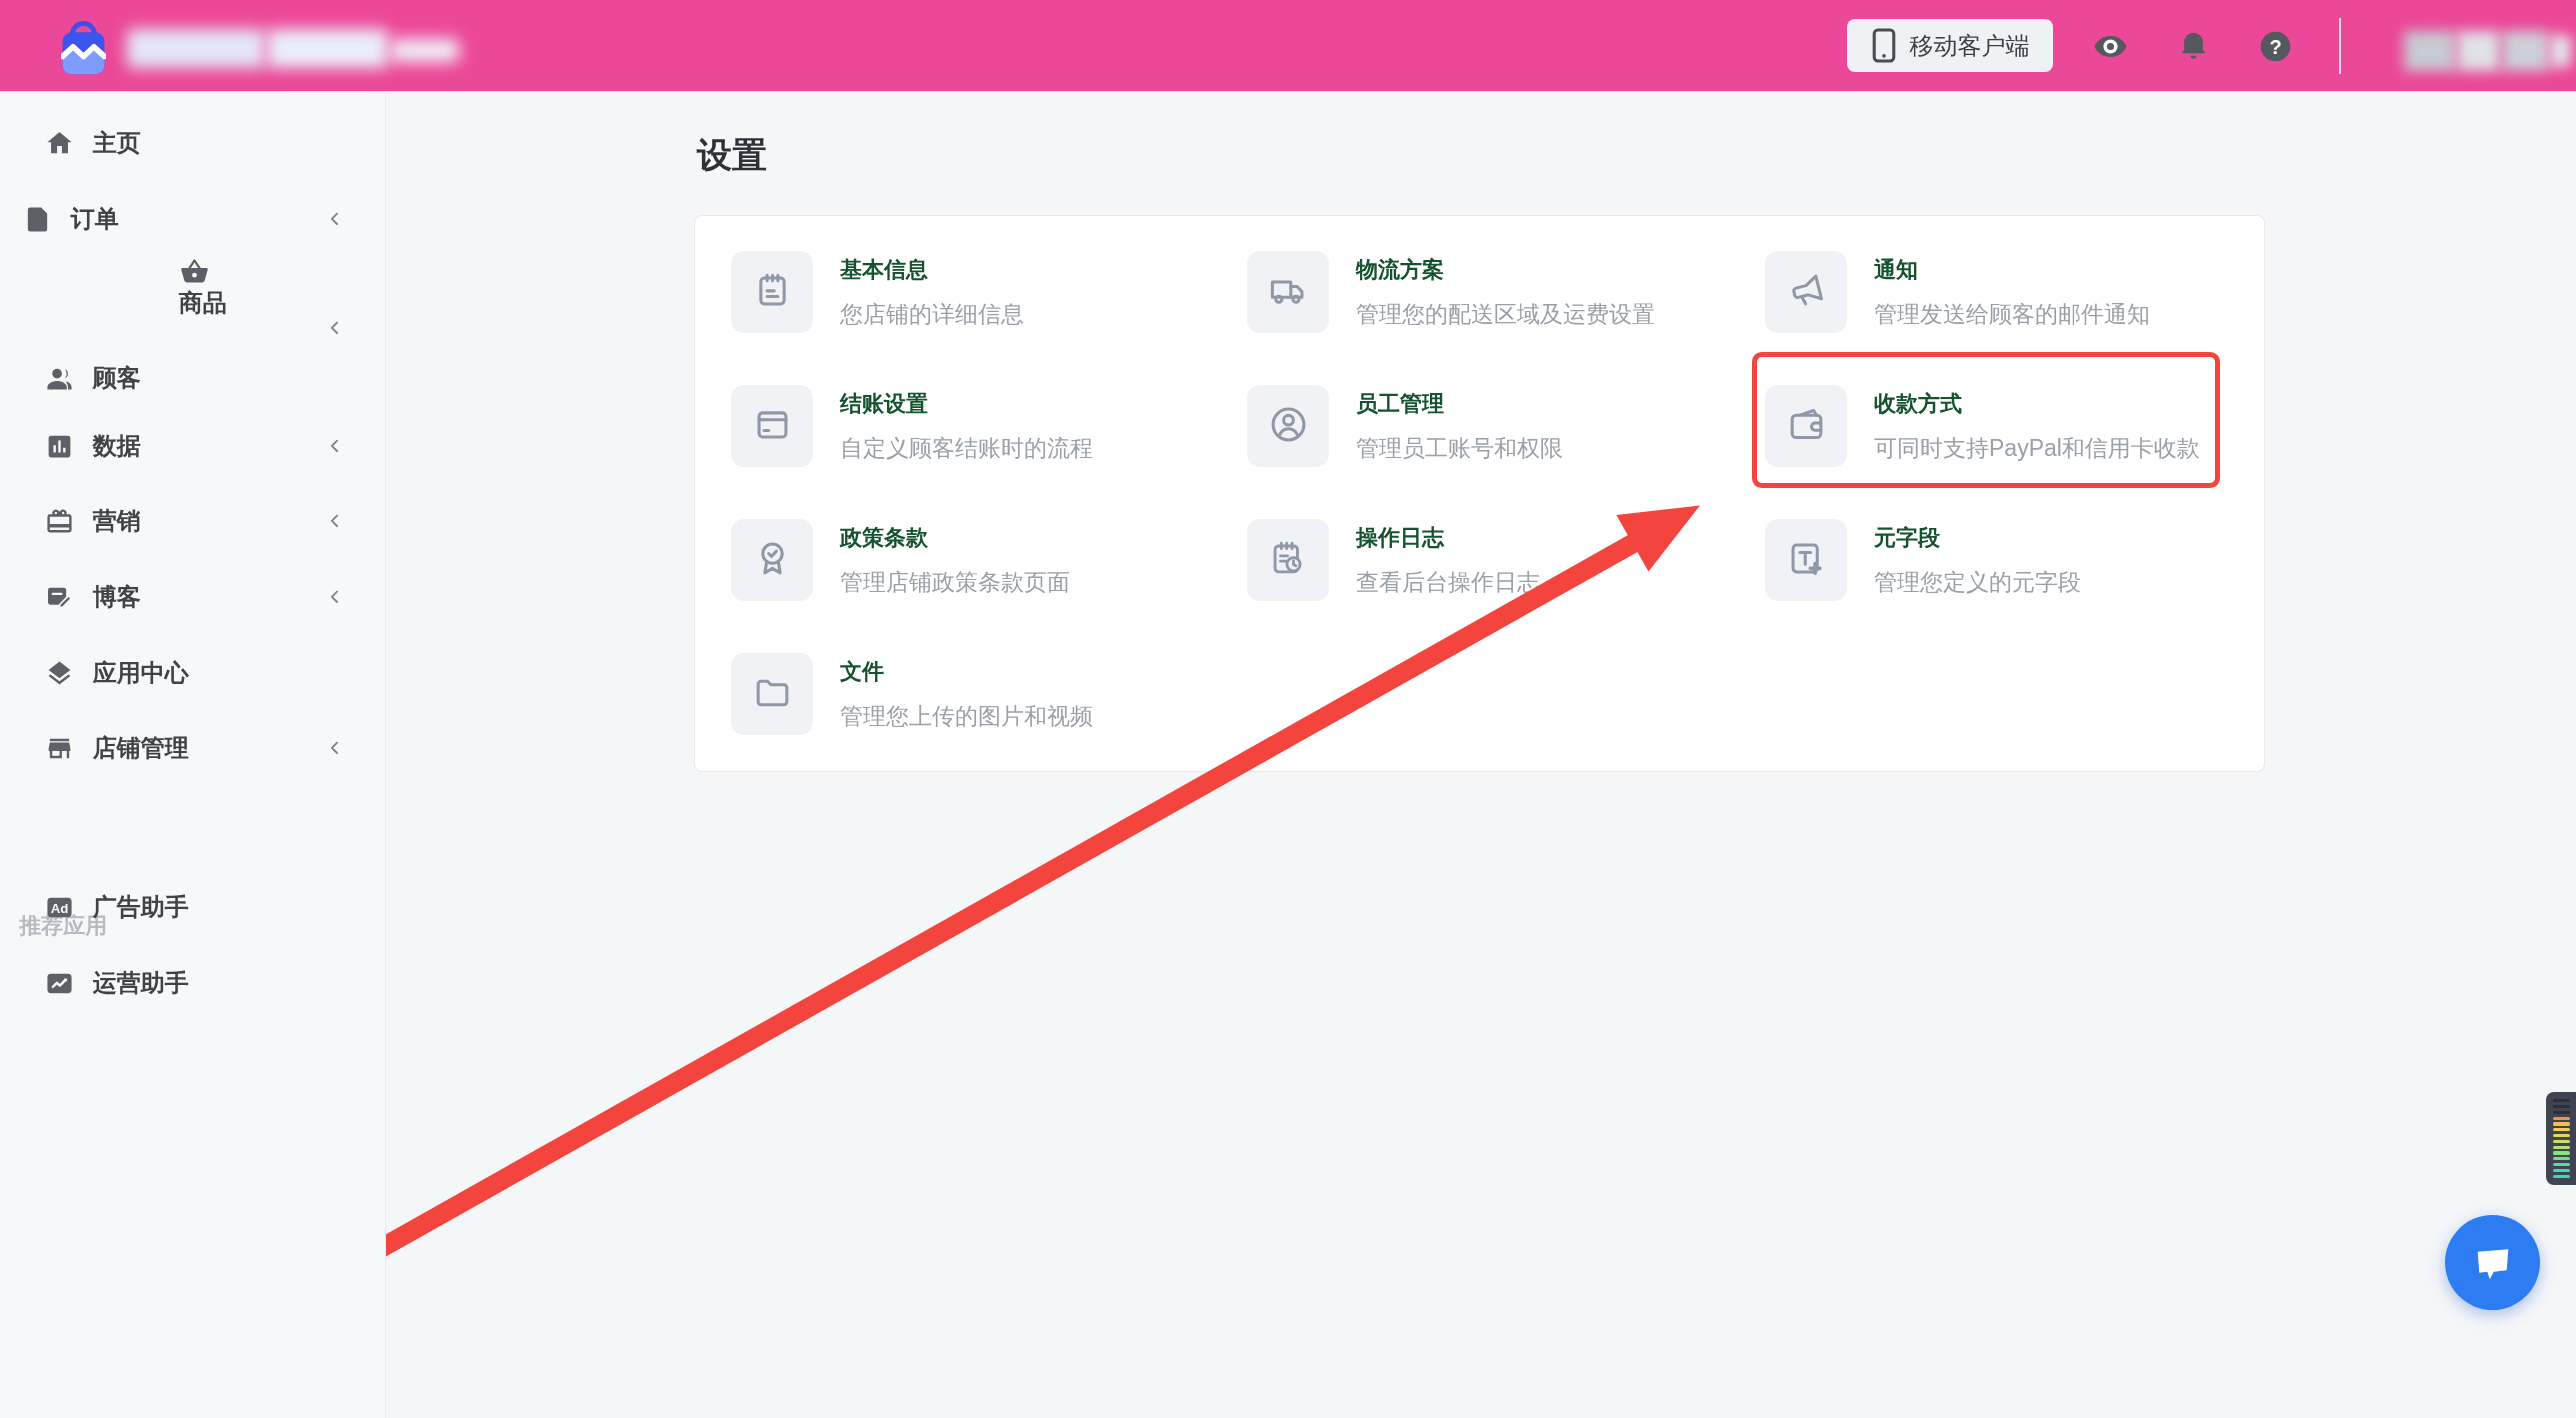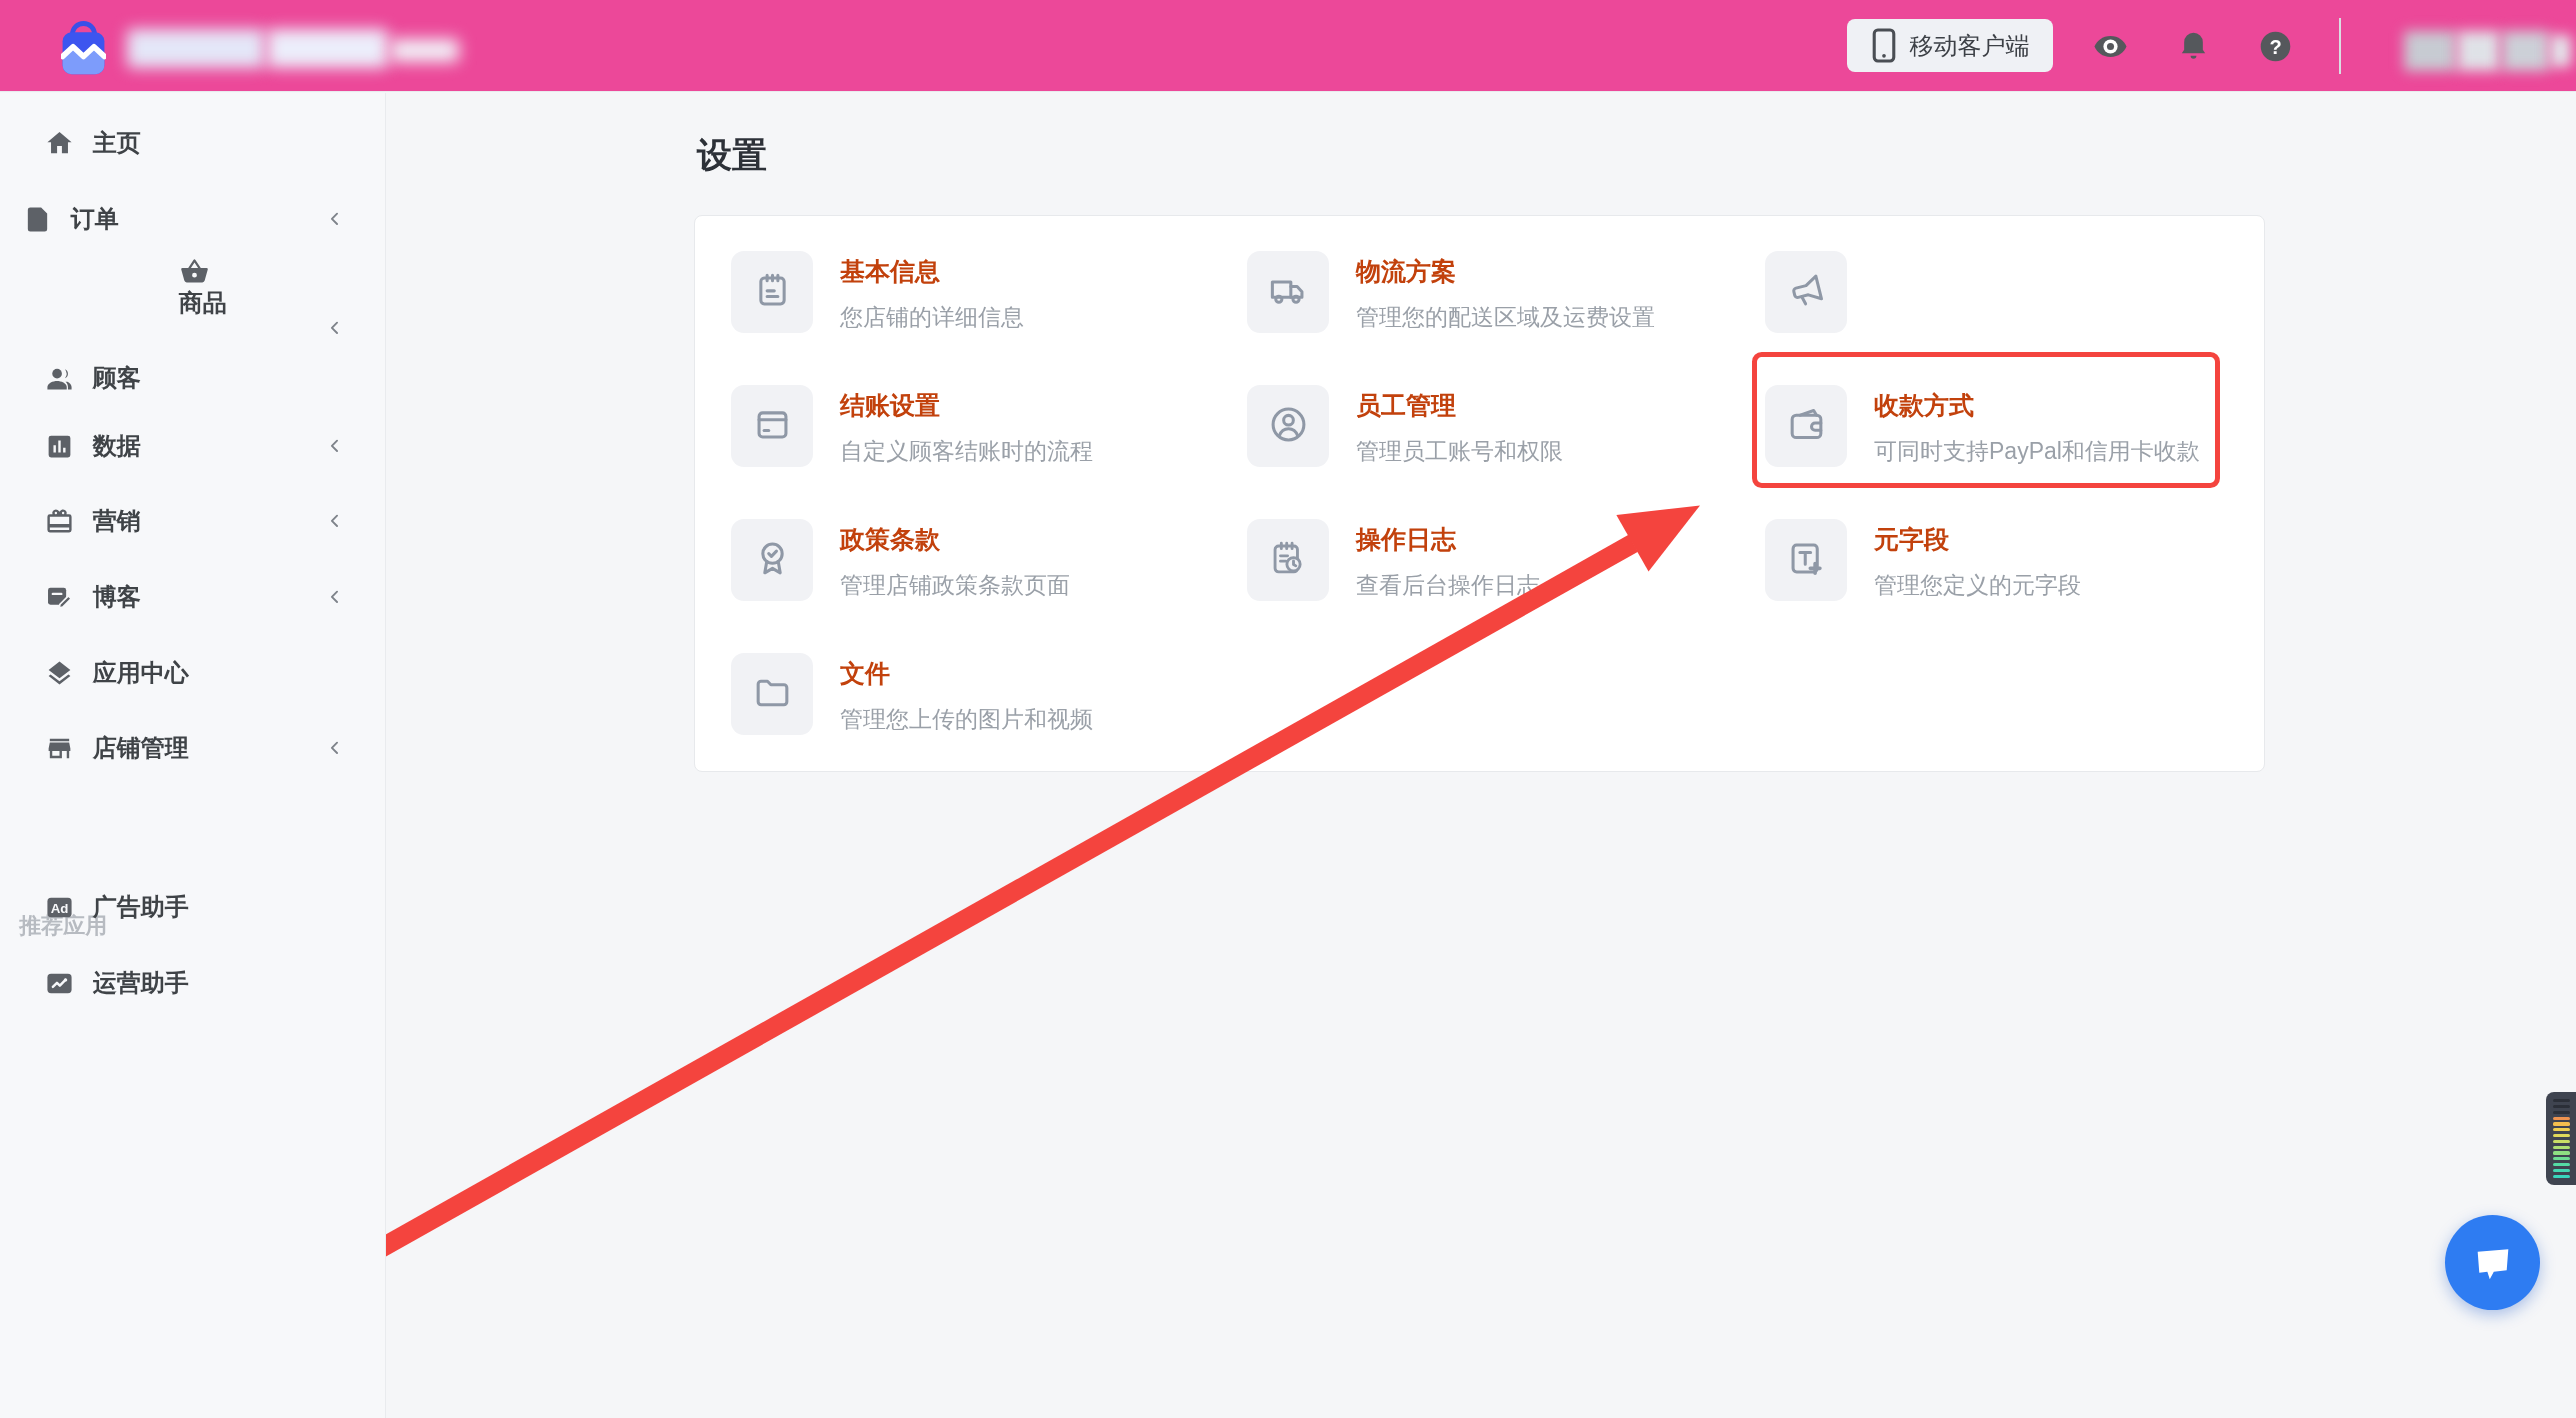--- a/index.html
+++ b/index.html
@@ -31,21 +31,21 @@
   .side-item .chev { margin-left:auto; width:17.7px; height:17.7px; color:#7e838a; }
   .section-label { position:absolute; left:19.3px; top:818px; font-size:22px; font-weight:700; color:#b7bbc1; }
 
   
   .page-title { position:absolute; left:697px; top:132px; font-size:35px; font-weight:700; color:#2d3138; z-index:2; }
   .panel { position:absolute; left:694px; top:215px; width:1571px; height:557px; background:#ffffff; border:1.6px solid #e7e9ec; border-radius:8px; z-index:2; }
   .cards { position:absolute; left:36px; top:35px; display:grid; grid-template-columns:516px 518px 499px; grid-auto-rows:82px; row-gap:52px; }
   .card { display:flex; align-items:flex-start; gap:27px; cursor:pointer; }
   .card .tile { width:82px; height:82px; border-radius:13px; background:#f1f2f5; display:flex; align-items:center; justify-content:center; color:#8f98a6; flex:0 0 82px; }
   .card .txt { display:flex; flex-direction:column; gap:13.7px; padding-top:4px; }
-  .card .title { font-size:25px; font-weight:700; color:#c2410c; }
+  .card .title { font-size:22px; font-weight:700; color:#14532d; }
   .card .desc { font-size:23px; color:#9aa0a8; }
 
   
   .red-box { position:absolute; left:1752px; top:352px; width:468px; height:136px; border:5.6px solid #f4443e; border-radius:9.7px; z-index:8; pointer-events:none; }
   .arrow-svg { position:absolute; left:0; top:0; width:2576px; height:1418px; z-index:9; pointer-events:none; }
 
   
   .chat-btn { position:absolute; left:2445px; top:1215px; width:95px; height:95px; border-radius:50%; background:#2e7cf2; box-shadow:0 4.8px 14.5px rgba(30,90,200,.35); display:flex; align-items:center; justify-content:center; cursor:pointer; z-index:30; }
   .edge-widget { position:absolute; left:2546px; top:1092px; width:30px; height:93px; background:#3f4450; border-radius:8px 0 0 8px; padding:7.2px 5.6px 7.2px 7.2px; display:flex; flex-direction:column; justify-content:space-between; cursor:pointer; z-index:30; }
   .edge-widget .stripe { height:3.2px; border-radius:1.6px; }
@@ -252,20 +252,24 @@
         </span>
       </div>
       <div class="card">
         <span class="tile">
           <span><svg width="43" height="43" viewBox="0 0 24 24" fill="none" stroke="currentColor" stroke-width="1.7" stroke-linecap="round" stroke-linejoin="round">
               <g transform="rotate(-14 12 12)">
                 <path d="M19 5.5v13l-6.6-3.9H6.6A1.6 1.6 0 0 1 5 13V10.9a1.6 1.6 0 0 1 1.6-1.6h5.8L19 5.5z"></path>
                 <path d="M8.6 14.8l1.1 4.3"></path>
               </g>
             </svg></span>
+        </span>
+        <span class="txt">
+          <span class="title">通知</span>
+          <span class="desc">管理发送给顾客的邮件通知</span>
         </span>
       </div>
       <div class="card">
         <span class="tile">
           <span><svg width="43" height="43" viewBox="0 0 24 24" fill="none" stroke="currentColor" stroke-width="1.7" stroke-linecap="round" stroke-linejoin="round">
               <rect x="4.5" y="5.5" width="15" height="13.5" rx="2"></rect>
               <path d="M4.5 9.3h15"></path>
               <path d="M7.3 15.3h2.6"></path>
             </svg></span>
         </span>

